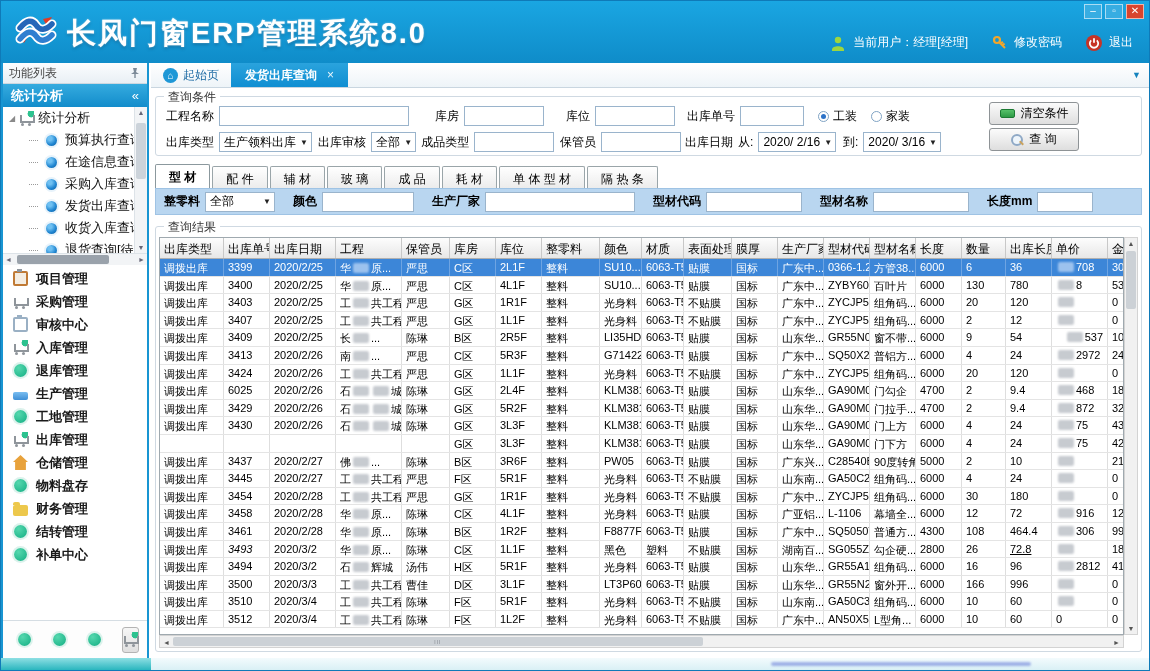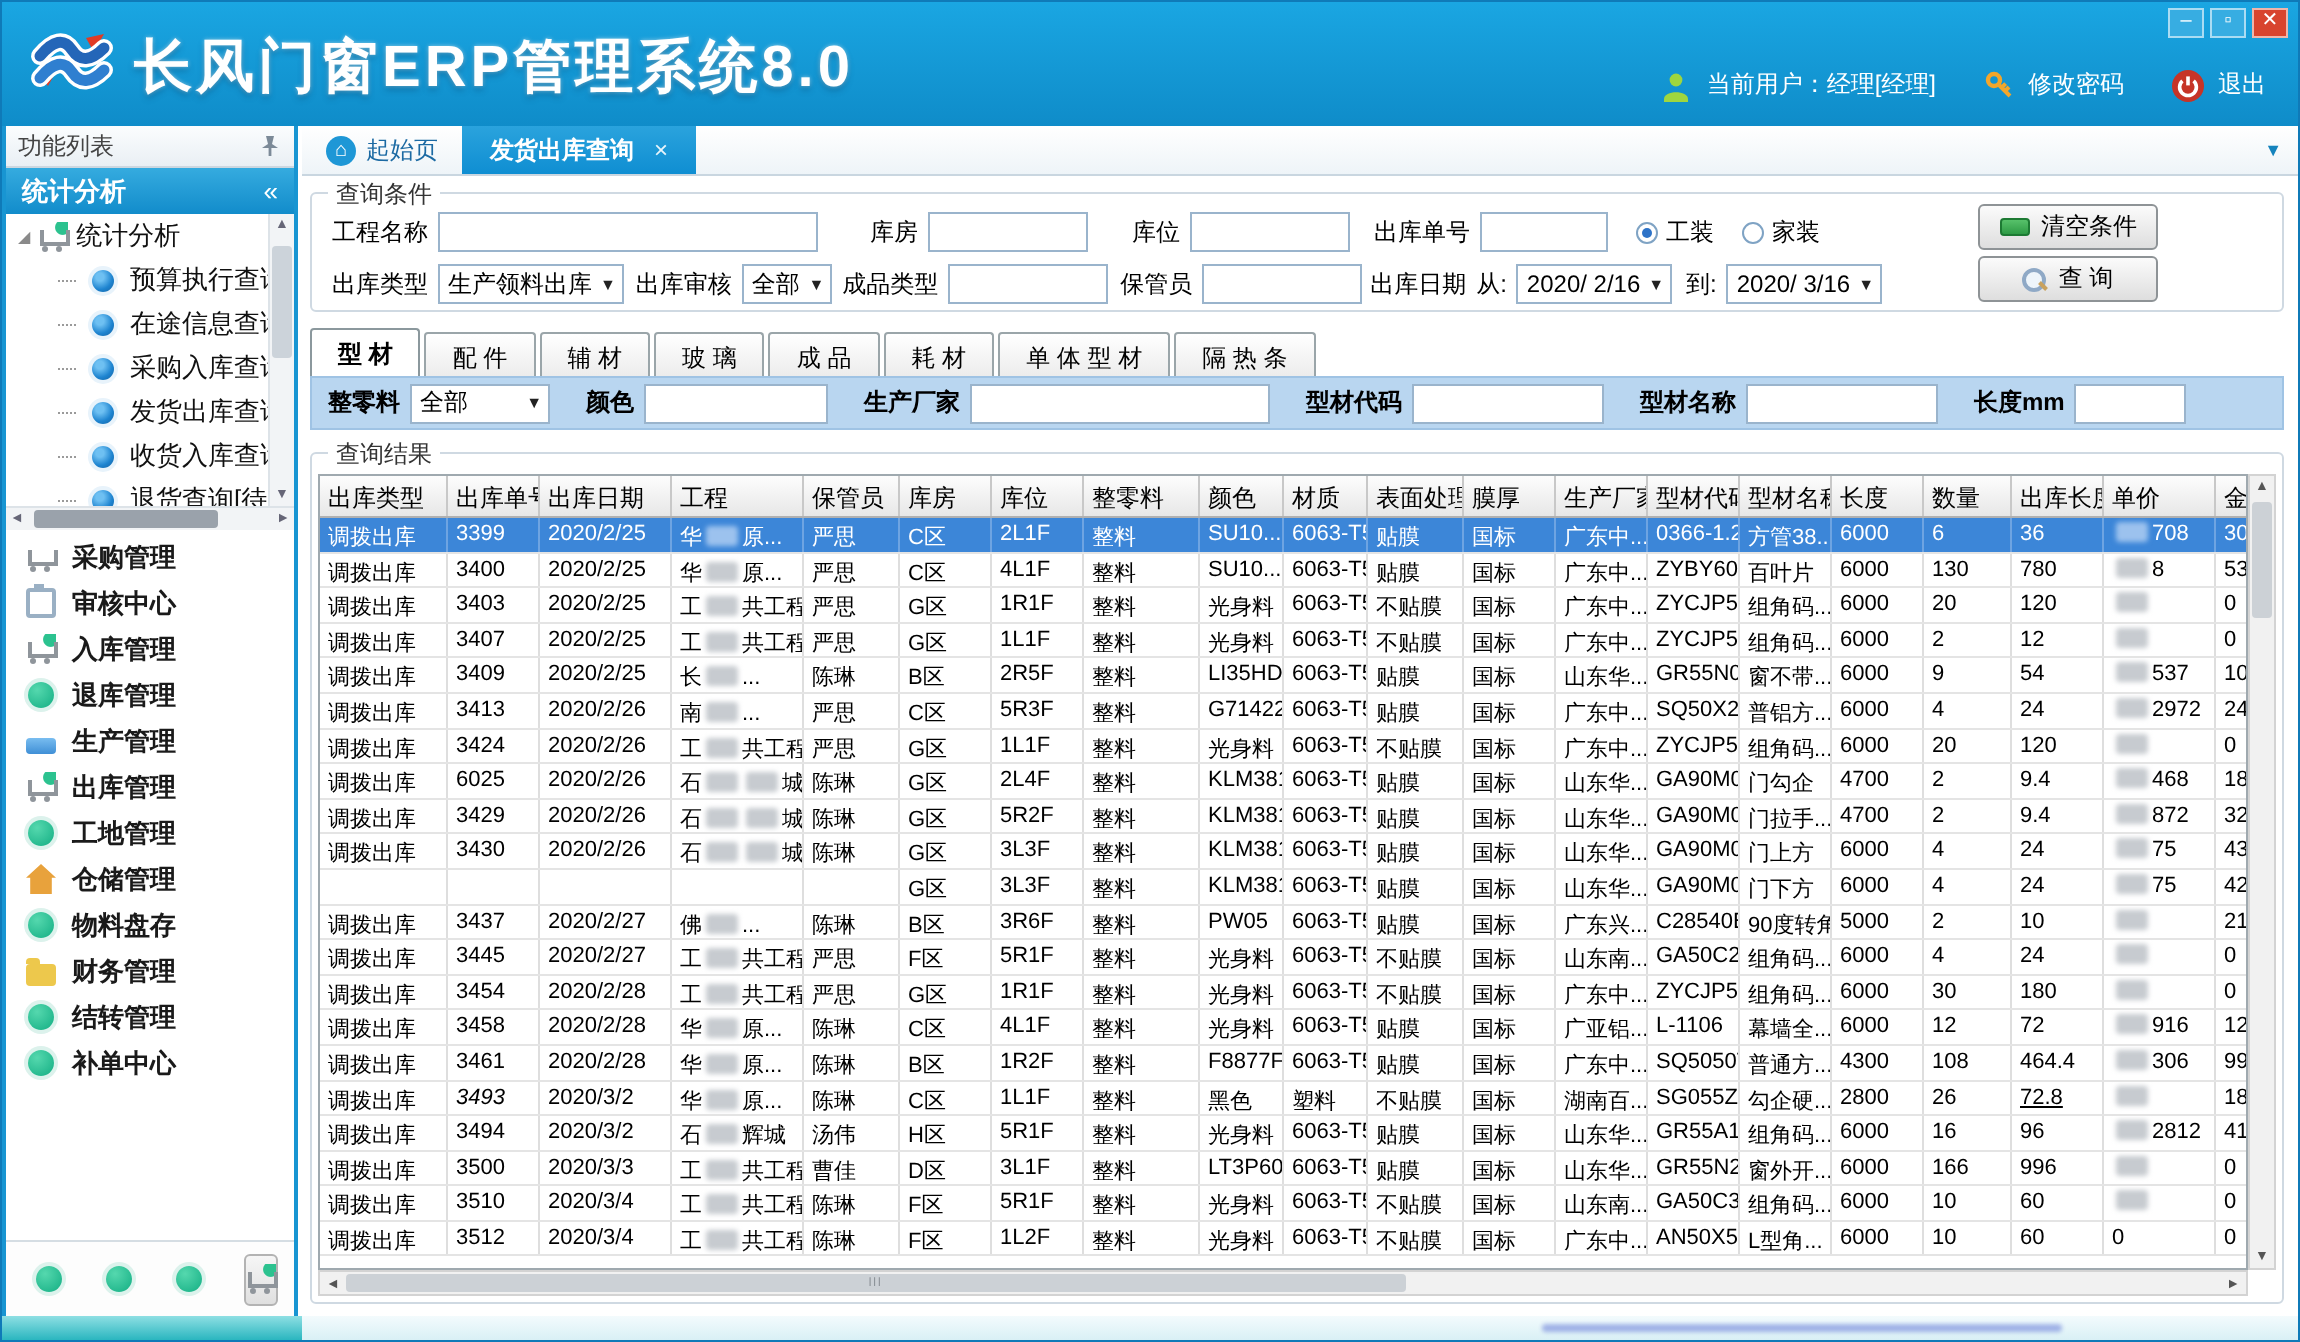--- a/index.html
+++ b/index.html
@@ -258,46 +258,50 @@
       <span class="dn">▼</span>
       <div class="thumb"></div>
     </div>
     <div class="tree-hscroll">
       <span class="lt">◄</span>
       <span class="rt">►</span>
       <div class="thumb"></div>
     </div>
     <div class="menu" id="menu">
         <div class="menu-item">
+          <span class="ic ic-clipboard"></span>
+          <span>项目管理</span>
+        </div>
+        <div class="menu-item">
           <span class="ic ic-cart"></span>
           <span>采购管理</span>
         </div>
         <div class="menu-item">
           <span class="ic ic-clipboard2"></span>
           <span>审核中心</span>
         </div>
         <div class="menu-item">
           <span class="ic ic-cart-green"></span>
           <span>入库管理</span>
         </div>
         <div class="menu-item">
           <span class="ic ic-circle"></span>
           <span>退库管理</span>
         </div>
         <div class="menu-item">
           <span class="ic ic-machine"></span>
           <span>生产管理</span>
         </div>
         <div class="menu-item">
+          <span class="ic ic-circle"></span>
+          <span>工地管理</span>
+        </div>
+        <div class="menu-item">
           <span class="ic ic-cart-green"></span>
           <span>出库管理</span>
-        </div>
-        <div class="menu-item">
-          <span class="ic ic-circle"></span>
-          <span>工地管理</span>
         </div>
         <div class="menu-item">
           <span class="ic ic-home"></span>
           <span>仓储管理</span>
         </div>
         <div class="menu-item">
           <span class="ic ic-circle"></span>
           <span>物料盘存</span>
         </div>
         <div class="menu-item">
@@ -570,21 +574,21 @@
                 <div class="gcell" style="width: 42px;">LI35HD</div>
                 <div class="gcell" style="width: 42px;">6063-T5</div>
                 <div class="gcell" style="width: 48px;">贴膜</div>
                 <div class="gcell" style="width: 46px;">国标</div>
                 <div class="gcell" style="width: 46px;">山东华...</div>
                 <div class="gcell" style="width: 46px;">GR55N02</div>
                 <div class="gcell" style="width: 46px;">窗不带...</div>
                 <div class="gcell" style="width: 46px;">6000</div>
                 <div class="gcell" style="width: 44px;">9</div>
                 <div class="gcell" style="width: 46px;">54</div>
-                <div class="gcell" style="width: 56px;"><span class="redact"></span>537</div>
+                <div class="gcell" style="width: 56px; text-align: right;"><span class="redact"></span>537</div>
                 <div class="gcell" style="width: 28px;">106</div>
               </div>
               <div class="grow">
                 <div class="gcell" style="width: 64px;">调拨出库</div>
                 <div class="gcell" style="width: 46px;">3413</div>
                 <div class="gcell" style="width: 66px;">2020/2/26</div>
                 <div class="gcell" style="width: 66px;">南<span class="redact"></span>...</div>
                 <div class="gcell" style="width: 48px;">严思</div>
                 <div class="gcell" style="width: 46px;">C区</div>
                 <div class="gcell" style="width: 46px;">5R3F</div>

